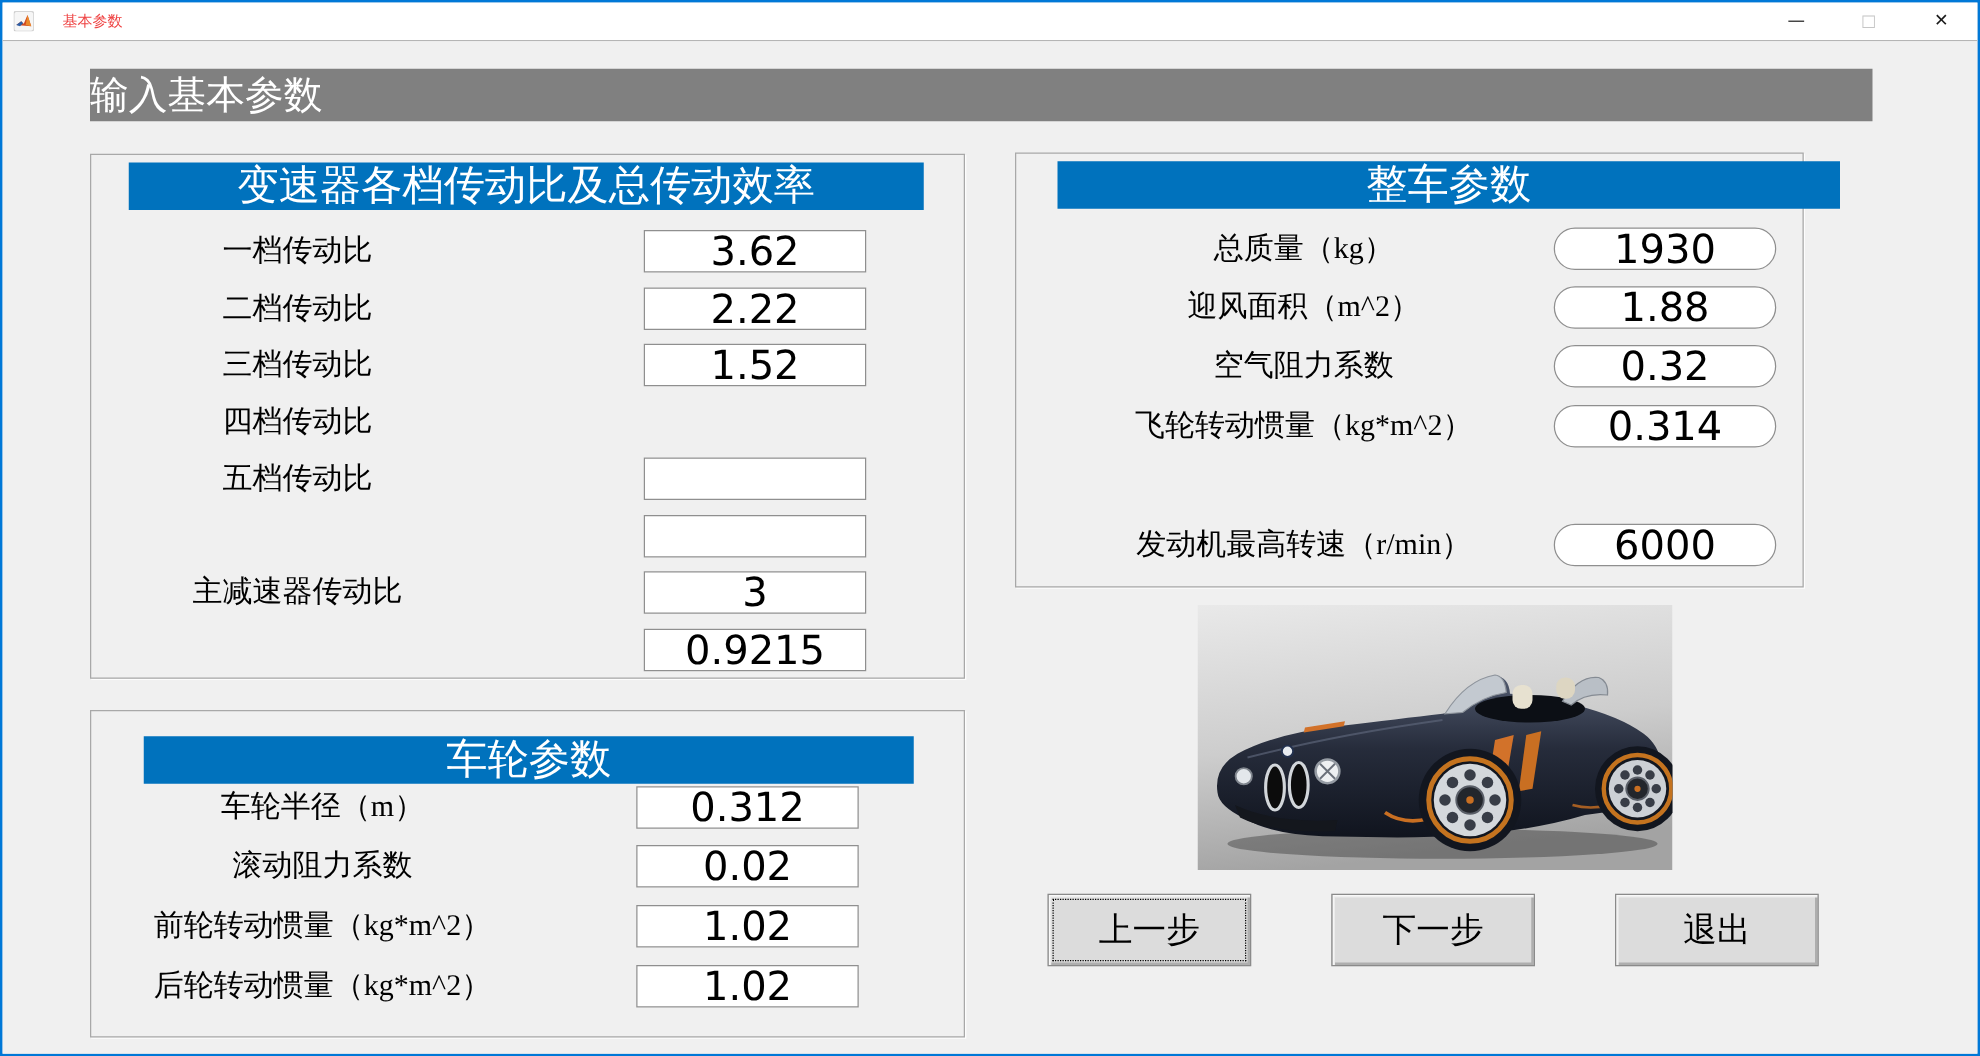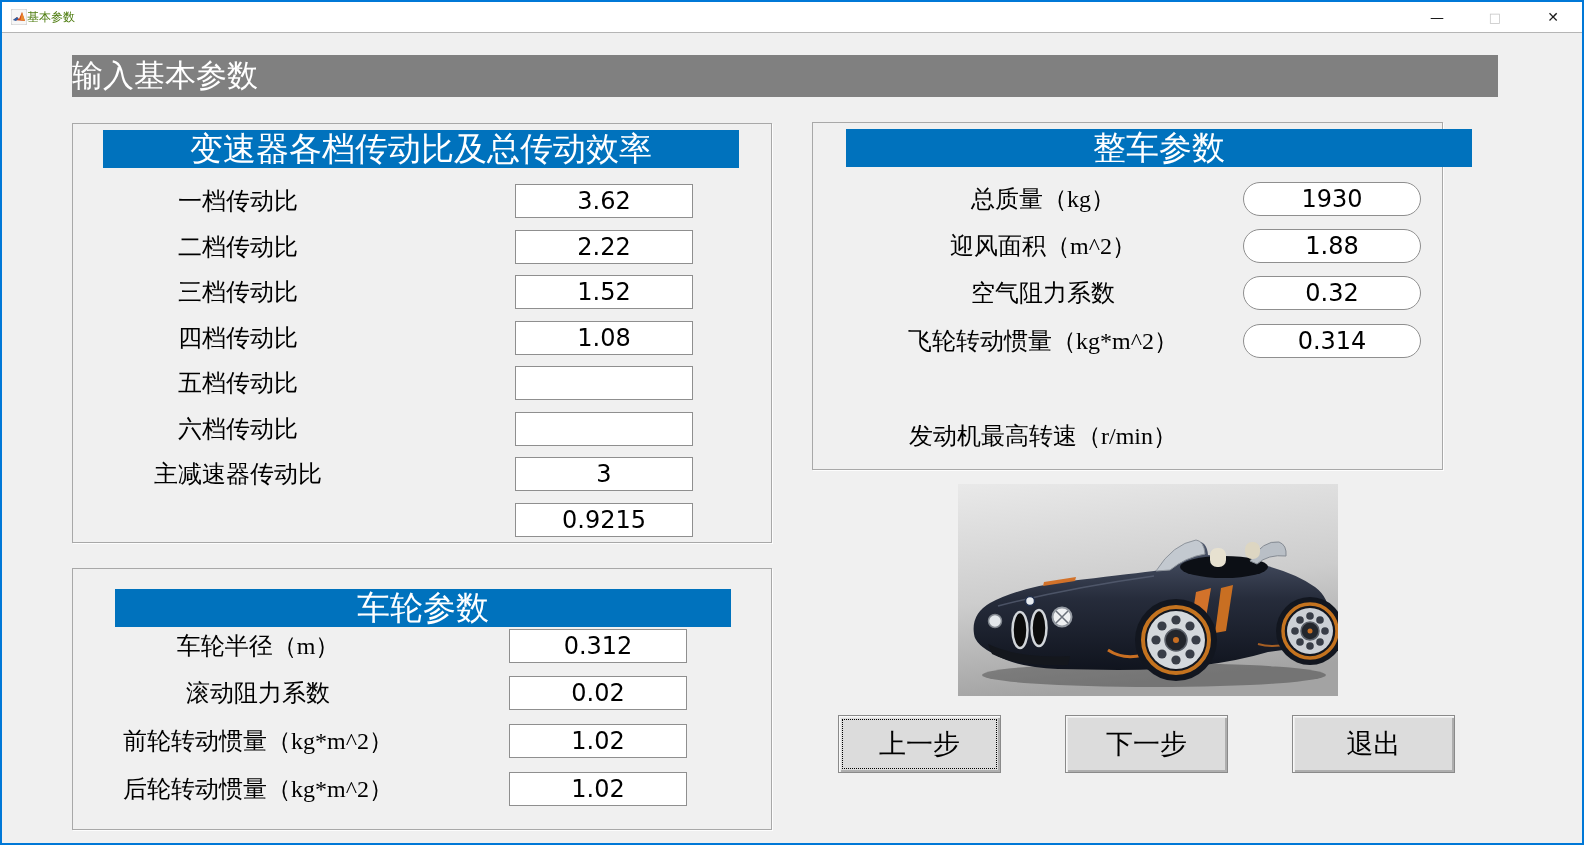--- a/index.html
+++ b/index.html
@@ -8,21 +8,21 @@
     position:relative;width:1584px;height:845px;
     background:#f0f0f0;border:2px solid #0078D7;overflow:hidden;
     font-family:"DejaVu Sans","Liberation Sans",sans-serif;
   }
   
   .titlebar{
     position:absolute;left:0;top:0;right:0;height:31px;background:#ffffff;
     border-bottom:1px solid #b5b5b5;display:flex;align-items:center;
   }
   .app-icon{width:16px;height:16px;margin-left:9px;display:inline-block;}
-  .tb-title{margin-left:0;font-size:12px;color:#4d7c0f;}
+  .tb-title{margin-left:23px;font-size:12px;color:#ef4444;}
   .tb-controls{margin-left:auto;display:flex;height:100%;}
   .ctrl{width:58px;height:100%;display:flex;align-items:center;justify-content:center;
         font-size:14px;color:#1a1a1a;cursor:default;}
   .ctrl.max{color:#c6c6c6;font-size:13px;}
   .ctrl.close{font-size:14px;}
   
   .banner{
     position:absolute;left:70px;top:22px;width:1426px;height:42px;
     background:#808080;color:#ffffff;
     font-family:"Liberation Serif","DejaVu Serif",serif;
@@ -48,21 +48,21 @@
   .row{position:absolute;left:0;width:100%;height:34px;}
   .rlabel{
     position:absolute;height:34px;line-height:34px;text-align:center;color:#000;
     font-family:"Liberation Serif","DejaVu Serif",serif;font-size:24px;white-space:nowrap;
   }
   .p1 .rlabel{left:20px;width:290px;}
   .p2 .rlabel{left:20px;width:330px;}
   .p3 .rlabel{left:20px;width:420px;}
   .rinput{
     position:absolute;top:0;width:178px;height:34px;background:#ffffff;
-    border:1px solid #8f8f8f;text-align:center;font-size:24px;color:#000;
+    border:1px solid #8f8f8f;text-align:center;font-size:32px;color:#000;
     font-family:"DejaVu Sans","Liberation Sans",sans-serif;padding:0;
   }
   .p1 .rinput{left:442px;}
   .p2 .rinput{left:436px;}
   .p3 .rinput{left:430px;border-radius:17px;}
   
   .car{position:absolute;left:956px;top:451px;width:380px;height:212px;display:block;}
   
   .btn{
     position:absolute;top:682px;width:163px;height:58px;background:#dcdcdc;
@@ -111,28 +111,26 @@
       <div class="row" style="top:106px">
         <div class="rlabel">二档传动比</div>
         <input class="rinput" value="2.22" style="">
       </div>
       <div class="row" style="top:151px">
         <div class="rlabel">三档传动比</div>
         <input class="rinput" value="1.52" style="">
       </div>
       <div class="row" style="top:197px">
         <div class="rlabel">四档传动比</div>
-        <input class="rinput" value="1.08" style="">
       </div>
       <div class="row" style="top:242px">
         <div class="rlabel">五档传动比</div>
         <input class="rinput" value="" style="">
       </div>
       <div class="row" style="top:288px">
-        <div class="rlabel">六档传动比</div>
         <input class="rinput" value="" style="">
       </div>
       <div class="row" style="top:333px">
         <div class="rlabel">主减速器传动比</div>
         <input class="rinput" value="3" style="">
       </div>
       <div class="row" style="top:379px">
         <input class="rinput" value="0.9215" style="">
       </div>
     </div>
@@ -170,20 +168,21 @@
       <div class="row" style="top:153px">
         <div class="rlabel">空气阻力系数</div>
         <input class="rinput" value="0.32" style="">
       </div>
       <div class="row" style="top:201px">
         <div class="rlabel">飞轮转动惯量（kg*m^2）</div>
         <input class="rinput" value="0.314" style="">
       </div>
       <div class="row" style="top:296px">
         <div class="rlabel">发动机最高转速（r/min）</div>
+        <input class="rinput" value="6000" style="">
       </div>
     </div>
 
     <svg class="car" viewBox="0 0 380 212">
       <defs>
         <linearGradient id="bgG" x1="0" y1="0" x2="0.2" y2="1">
           <stop offset="0" stop-color="#e9e9e9"></stop>
           <stop offset="0.55" stop-color="#cdcdcd"></stop>
           <stop offset="1" stop-color="#a3a3a3"></stop>
         </linearGradient>

